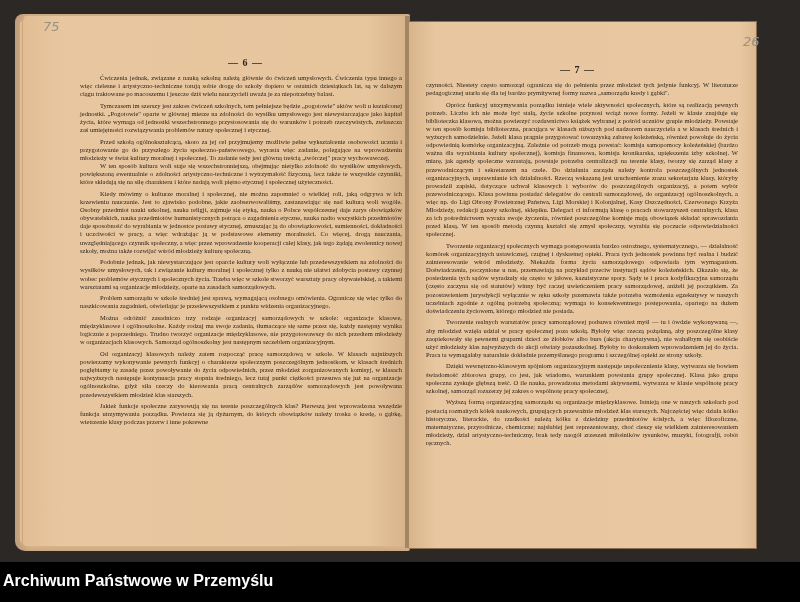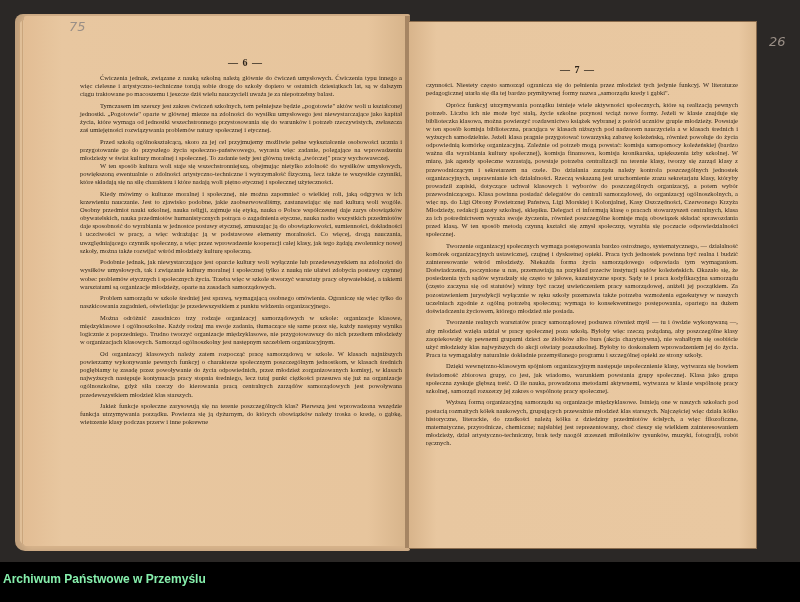--- a/index.html
+++ b/index.html
@@ -4,28 +4,28 @@
 <style>
   html, body { margin:0; padding:0; }
   body { width:800px; height:602px; overflow:hidden; background:#262322; position:relative; font-family:"Liberation Serif", serif; }
   .scan { position:absolute; left:0; top:0; width:800px; height:562px; background:#2b2826; }
   .page-stack { position:absolute; left:15px; top:14px; width:395px; height:537px; background:#d8b48c; border-radius:8px 2px 2px 10px; box-shadow: inset 6px 0 6px rgba(0,0,0,0.12); }
   .page-stack::before { content:""; position:absolute; left:4px; top:6px; bottom:6px; width:14px; background:repeating-linear-gradient(90deg,#caa57c 0 1px,#e0bf98 1px 3px); border-radius:6px 0 0 8px; }
   .page { position:absolute; background:#e6c39b; color:#2d241b; }
   .page-left { left:24px; top:16px; width:382px; height:530px; border-radius:2px 0 0 2px; background:linear-gradient(90deg,#e2bd94 0%,#e8c7a0 10%,#e7c59d 90%,#d7b48b 100%); }
   .page-right { left:409px; top:21px; width:347px; height:526px; background:linear-gradient(90deg,#d8b48b 0%,#e8c7a0 8%,#e9c8a1 95%,#dcb990 100%); border:1px solid #8a6c4e; border-left:none; }
   .gutter { position:absolute; left:405px; top:16px; width:5px; height:532px; background:#a68563; }
-  .pencil { position:absolute; font-family:"DejaVu Sans", sans-serif; color:#9a8f86; font-size:13px; font-style:italic;margin-left:26px; }
+  .pencil { position:absolute; font-family:"DejaVu Sans", sans-serif; color:#9a8f86; font-size:13px; font-style:italic; }
   .pencil-left { left:43px; top:19px; }
   .pnum { position:absolute; font-size:10px; font-weight:bold; letter-spacing:1px; color:#2d241b; }
   .text { position:absolute; font-size:6.5px; line-height:8.1px; text-align:justify; color:#2b2219; }
   .text p { margin:0 0 3.6px 0; text-indent:20px; }
   .text p.noindent { text-indent:0; }
   .footer { position:absolute; left:0; top:562px; width:800px; height:40px; background:#000; }
-  .footer-title { position:absolute; left:3px; top:10px; color:#86efac; font-family:"Liberation Sans", sans-serif; font-weight:bold; font-size:12px; }
+  .footer-title { position:absolute; left:3px; top:10px; color:#ffffff; font-family:"Liberation Sans", sans-serif; font-weight:bold; font-size:16px; }
 </style>
 </head>
 <body>
 
 <div class="scan">
   <div class="page-stack"></div>
   <div class="page page-left"></div>
   <div class="gutter"></div>
   <div class="page page-right"></div>
 

